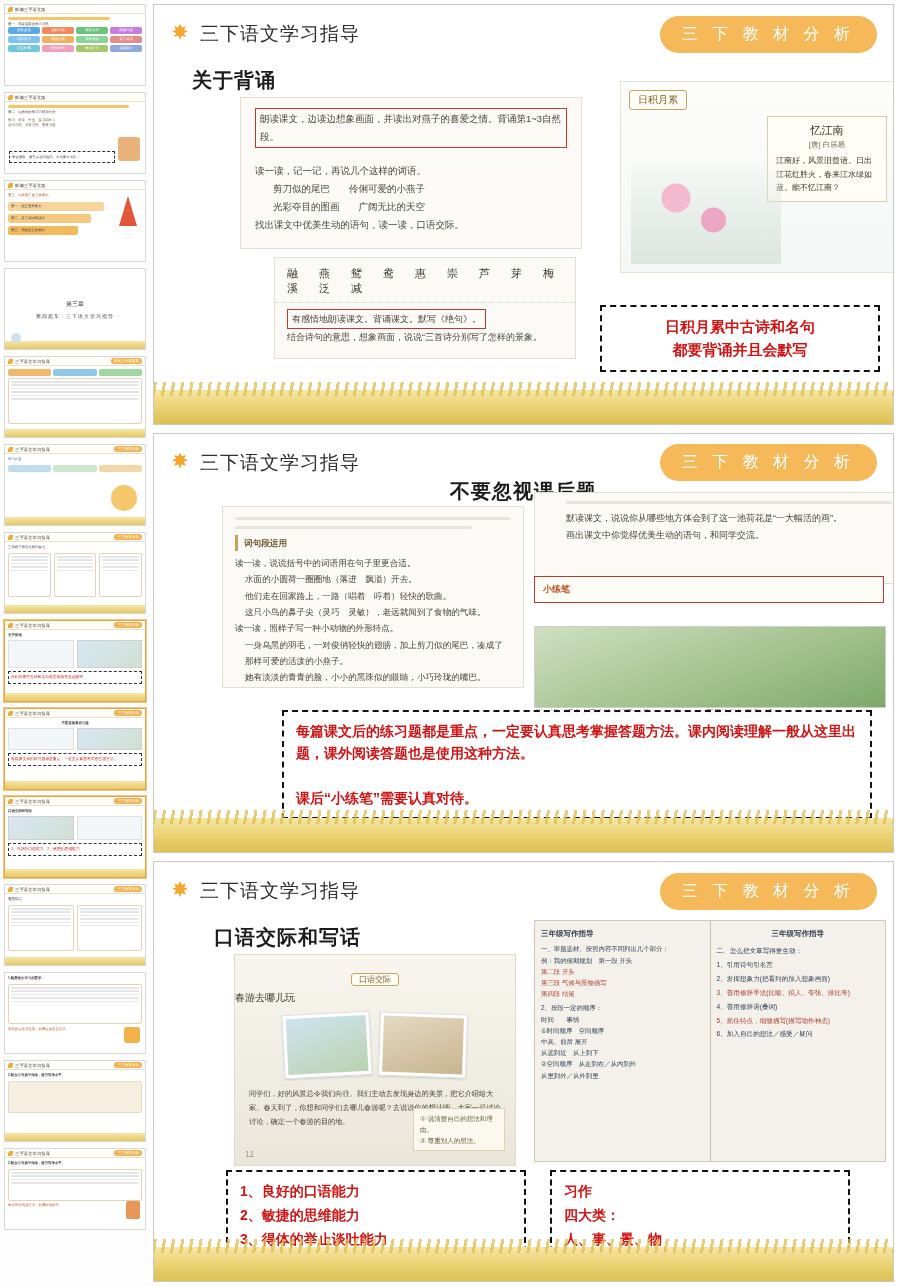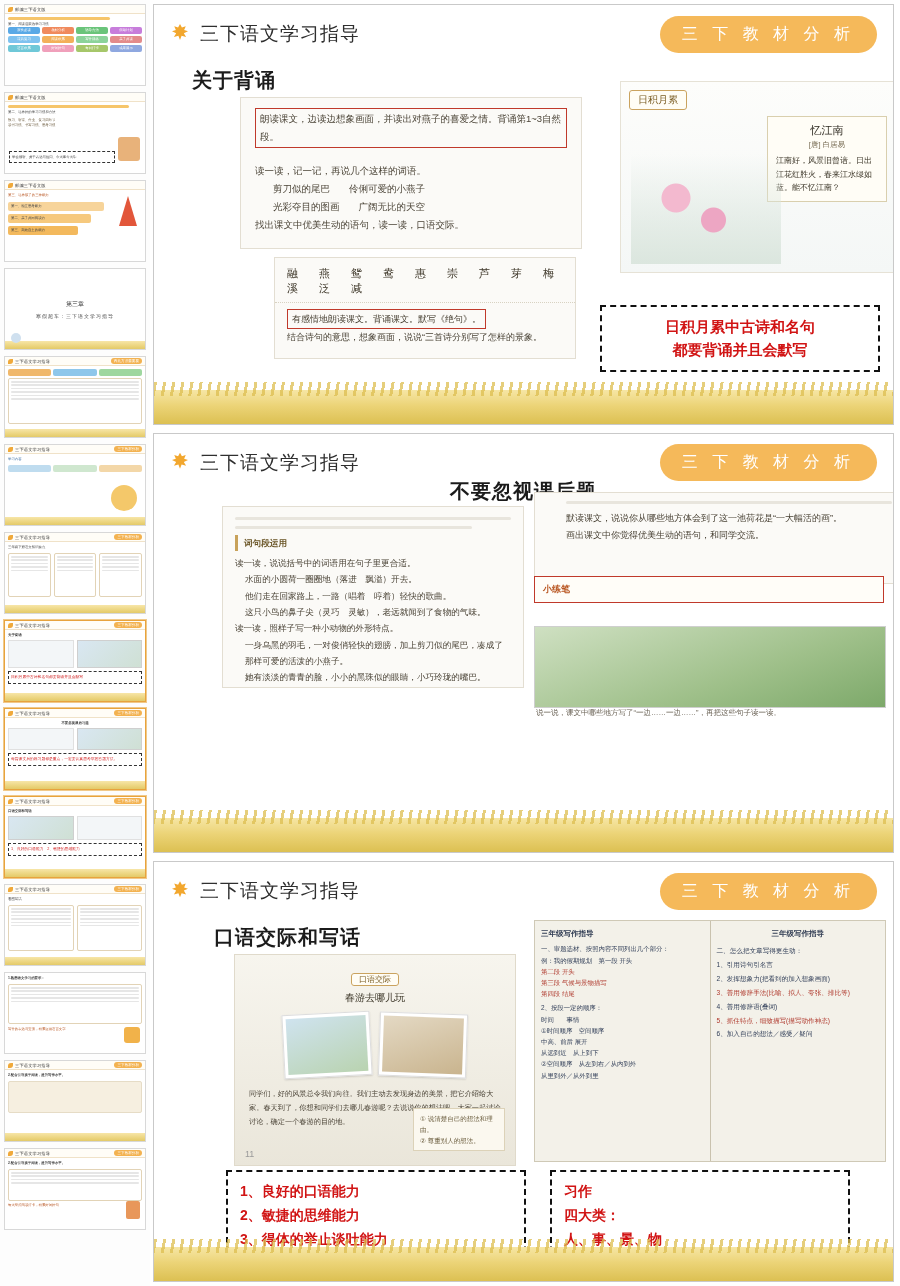--- a/index.html
+++ b/index.html
@@ -530,39 +530,44 @@
         </div>
       </div>
 
       <div style="position:absolute;left:380px;top:142px;width:350px;border:1.5px solid #c0392b;background:#fffdf8;padding:6px 8px;box-sizing:border-box;z-index:3">
         <div style="font-size:9px;color:#b8541f;font-weight:bold">小练笔</div>
       </div>
 
       <div class="s2-photo" style="top:192px;height:80px"></div>
       <div style="position:absolute;left:382px;top:274px;width:346px;font-size:7.5px;color:#6a6255">说一说，课文中哪些地方写了“一边……一边……”，再把这些句子读一读。</div>
 
+      <div class="redbox s2-red" style="font-size:14px;line-height:1.6">
+        <span style="white-space:pre-line">每篇课文后的练习题都是重点，一定要认真思考掌握答题方法。课内阅读理解一般从这里出题，课外阅读答题也是使用这种方法。
+
+课后“小练笔”需要认真对待。</span>
+      </div>
 
       <div class="grass"></div>
     </div>
 
     <div class="slide">
       <div class="s-head">
         <span class="leaf"></span>
         <span class="s-title">三下语文学习指导</span>
         <span class="s-badge">三 下 教 材 分 析</span>
       </div>
       <div style="position:absolute;left:60px;top:62px">
         <span class="s-sub">口语交际和写话</span>
       </div>
 
       <div class="s3-photo">
         <div style="text-align:center;padding-top:13px">
           <span style="border:1px solid #caa35f;border-radius:3px;padding:1px 7px;font-size:8px;color:#7a5c22;background:#fffdf5">口语交际</span>
         </div>
-        <div style="text-align:center;font-size:10px;color:#3a3426;margin-top:5px">春游去哪儿玩</div>
+        <div style="text-align:left;font-size:10px;color:#3a3426;margin-top:5px">春游去哪儿玩</div>
         <div style="display:flex;gap:8px;justify-content:center;margin-top:8px">
           <div class="polaroid" style="width:80px;height:56px;transform:rotate(-3deg)">
               <div class="pic"></div>
             </div>
           <div class="polaroid" style="width:80px;height:56px;transform:rotate(2deg)">
               <div class="pic" style="background:linear-gradient(160deg,#e4d9c4,#c9b48e)"></div>
             </div>
         </div>
         <div style="padding:10px 14px 0 14px;font-size:7.2px;line-height:1.9;color:#4a4336">同学们，好的风景总令我们向往。我们主动去发现身边的美景，把它介绍给大家。春天到了，你想和同学们去哪儿春游呢？去说说你的想法吧。大家一起讨论讨论，确定一个春游的目的地。</div>
         <div style="position:absolute;right:10px;bottom:14px;width:92px;border:1px solid #dcd2b8;background:#fbf8ef;padding:4px 6px;box-sizing:border-box;font-size:6.5px;line-height:1.7;color:#6a5c3d;white-space:pre-line">① 说清楚自己的想法和理由。

